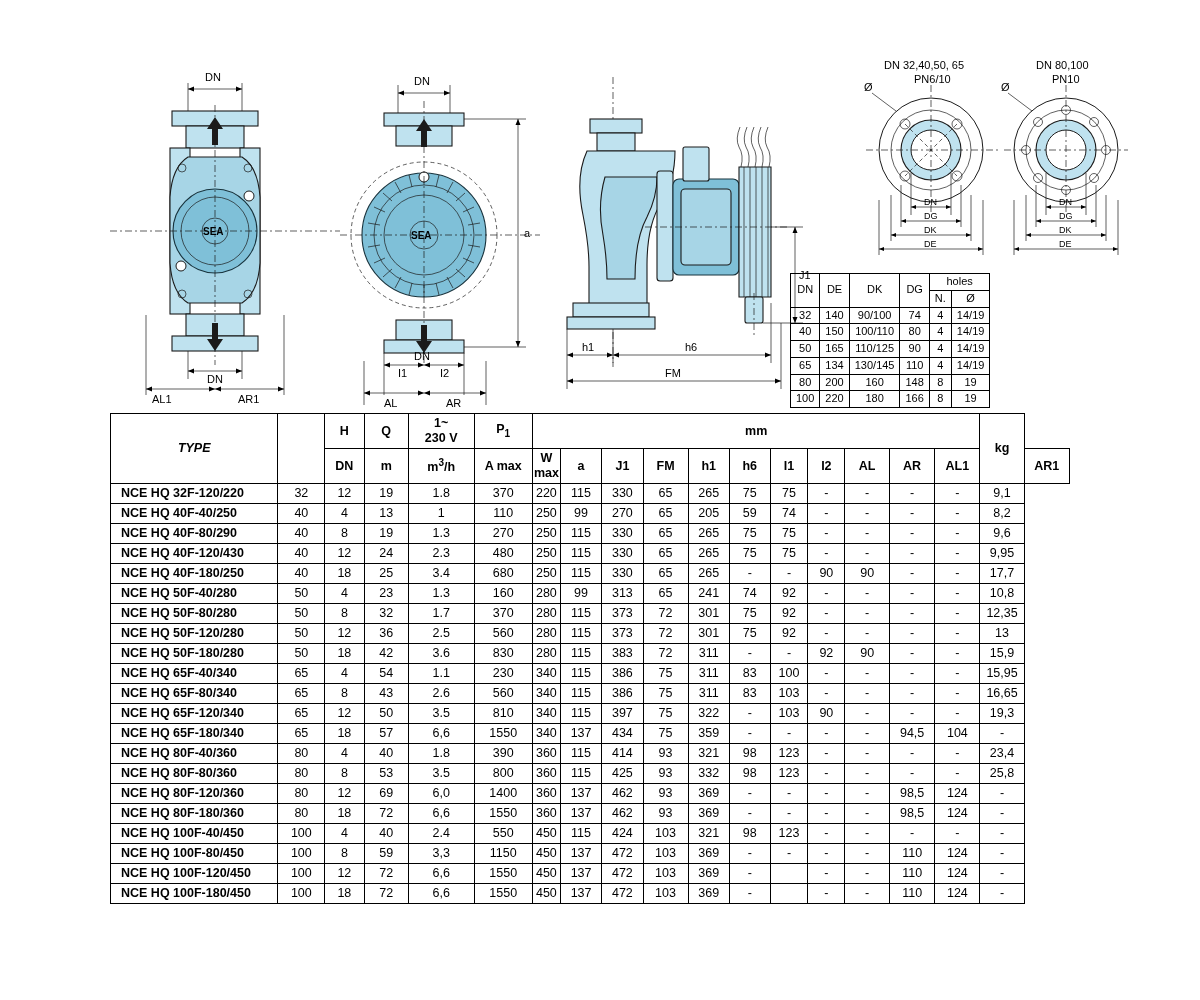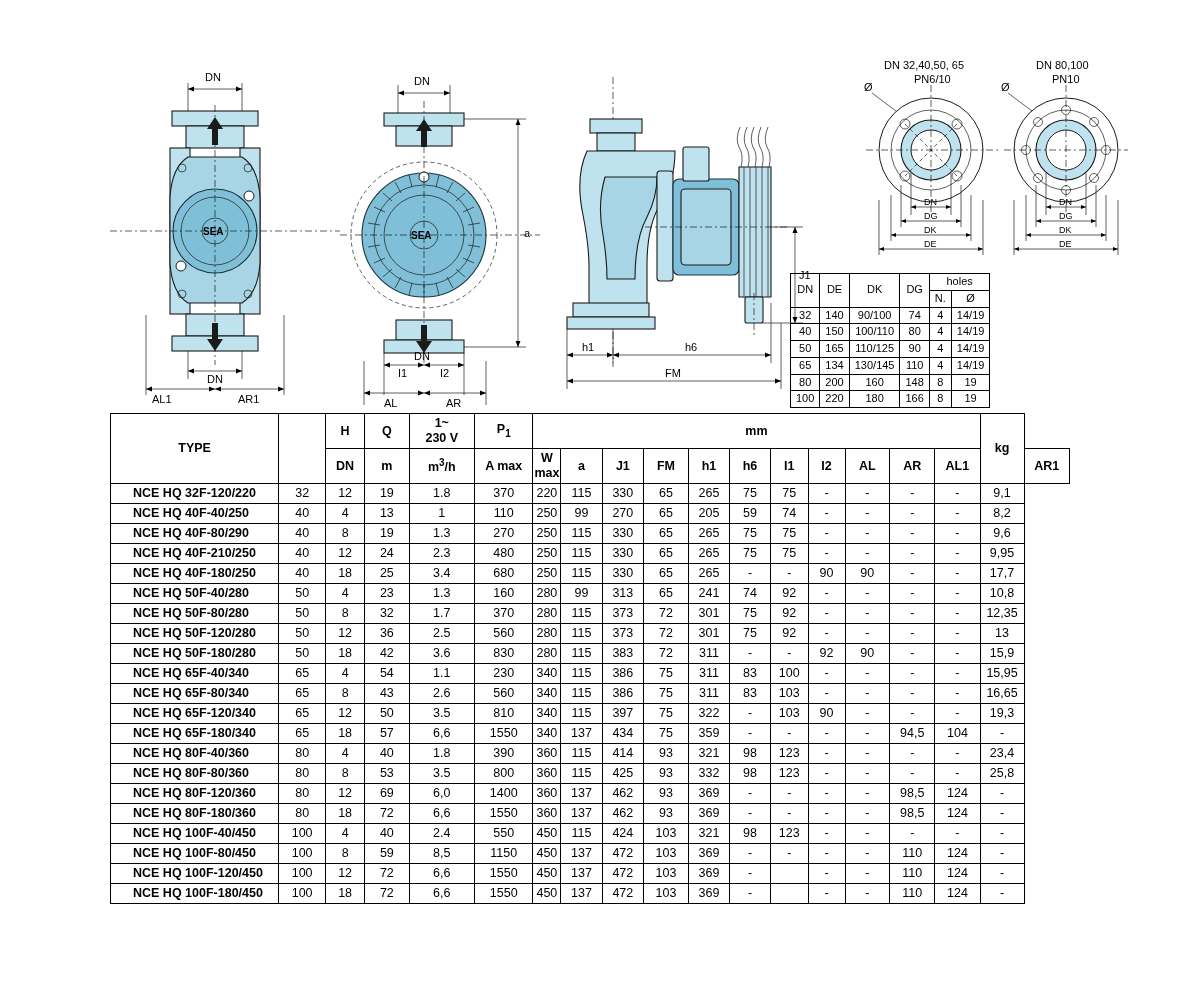--- a/index.html
+++ b/index.html
@@ -45,21 +45,21 @@
     width:960px;
   }
   .maintable th,.maintable td{
     border:1px solid #000;
     text-align:center;
     padding:2px 1px;
     line-height:1.2;
   }
   .maintable th{font-weight:bold;}
   .maintable td.type{
-    text-align:left;padding-left:22px;font-weight:bold;font-size:12.5px;
+    text-align:left;padding-left:10px;font-weight:bold;font-size:12.5px;
   }
   .sub{font-size:10px;vertical-align:sub;}
   .sup{font-size:10px;vertical-align:super;}
   .nb{font-weight:normal;}
 </style>
 </head>
 <body>
 
 <div class="sheet">
 
@@ -451,21 +451,21 @@
             <td>8</td>
             <td>19</td>
           </tr>
         </tbody>
     </table>
   </div>
 
   <table class="maintable">
     <thead>
       <tr>
-        <th rowspan="2" style="width:175px;">TYPE</th>
+        <th rowspan="2" style="width:175px;font-style:italic;">TYPE</th>
         <th rowspan="2" style="width:46px;"></th>
         <th style="width:38px;">H</th>
         <th style="width:44px;">Q</th>
         <th style="width:66px;">
           <div>1~</div>
           <div>230 V</div>
         </th>
         <th style="width:58px;margin-left:43px;"><span></span>P<span class="sub">1</span></th>
         <th colspan="11">mm</th>
         <th rowspan="2" style="width:42px;">kg</th>
@@ -544,21 +544,21 @@
           <td>265</td>
           <td>75</td>
           <td>75</td>
           <td>-</td>
           <td>-</td>
           <td>-</td>
           <td>-</td>
           <td>9,6</td>
         </tr>
         <tr>
-          <td class="type">NCE HQ 40F-210/250</td>
+          <td class="type">NCE HQ 40F-120/430</td>
           <td>40</td>
           <td>12</td>
           <td>24</td>
           <td>2.3</td>
           <td>480</td>
           <td>250</td>
           <td>115</td>
           <td>330</td>
           <td>65</td>
           <td>265</td>
@@ -848,21 +848,21 @@
           <td>-</td>
           <td>-</td>
           <td>-</td>
           <td>-</td>
         </tr>
         <tr>
           <td class="type">NCE HQ 100F-80/450</td>
           <td>100</td>
           <td>8</td>
           <td>59</td>
-          <td>8,5</td>
+          <td>3,3</td>
           <td>1150</td>
           <td>450</td>
           <td>137</td>
           <td>472</td>
           <td>103</td>
           <td>369</td>
           <td>-</td>
           <td>-</td>
           <td>-</td>
           <td>-</td>

